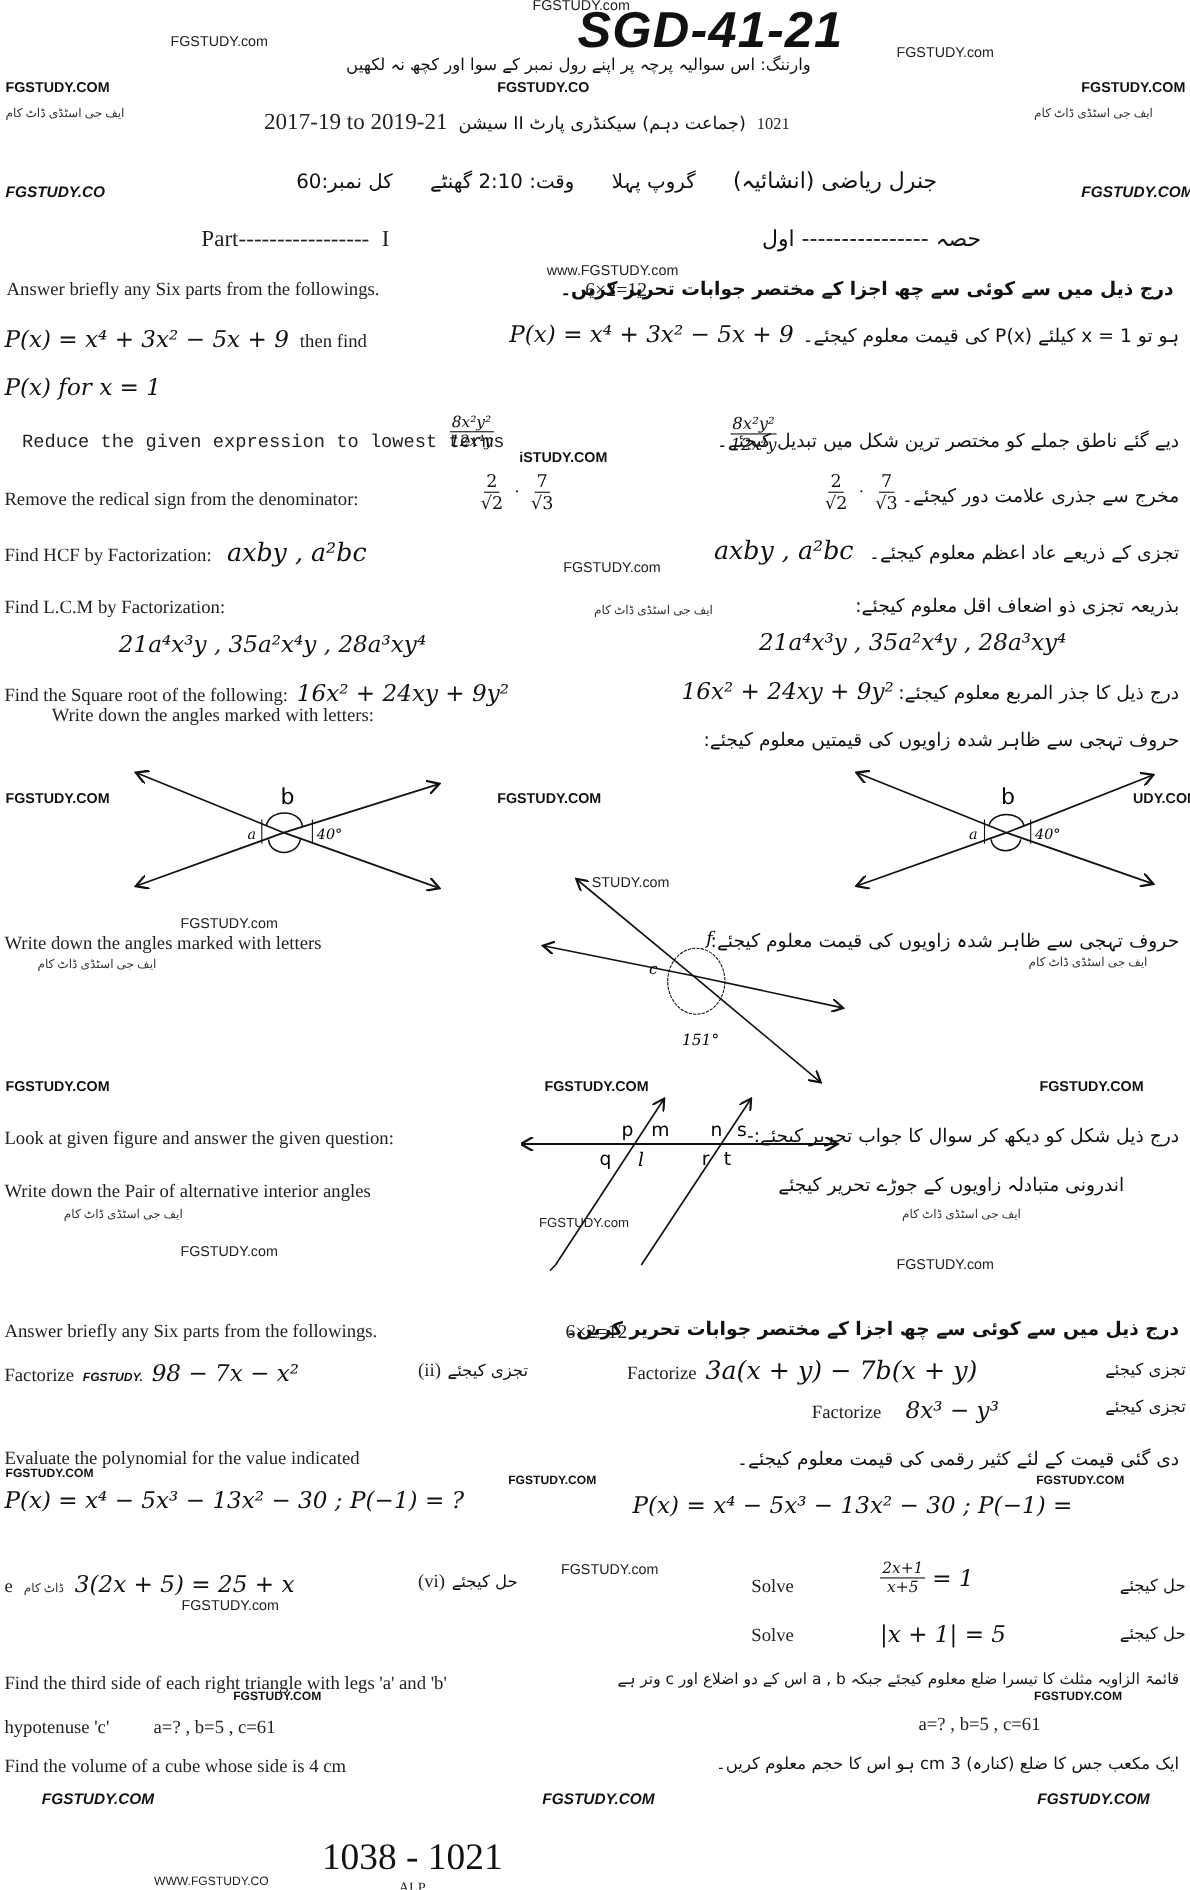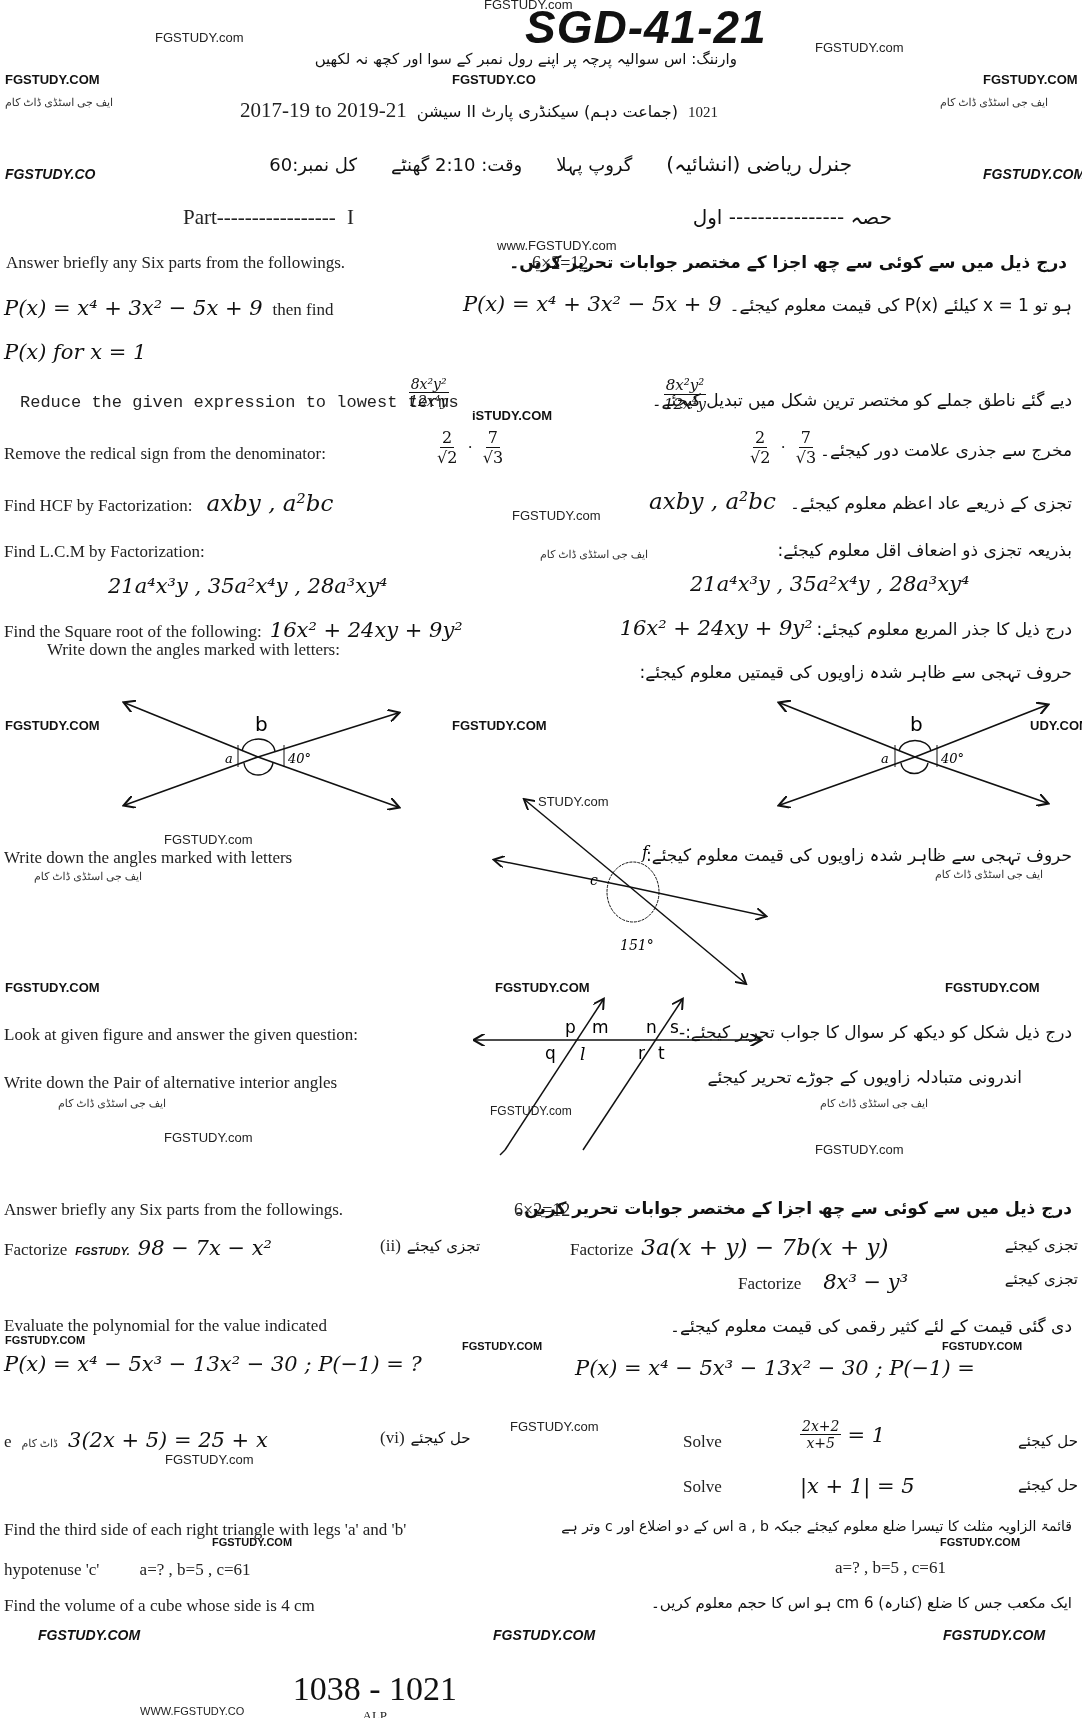--- a/index.html
+++ b/index.html
@@ -267,21 +267,21 @@
 </div>
 <div class="abs wm" style="left:165px;top:1452px;">FGSTUDY.com</div>
 <div class="abs" style="left:380px;top:1428px;display:flex;align-items:baseline;gap:6px;direction:rtl;">
   <span class="ur" style="font-size:15px;">حل کیجئے</span>
   <span class="en">(vi)</span>
 </div>
 <div class="abs wm" style="left:510px;top:1419px;">FGSTUDY.com</div>
 <div class="abs en" style="left:683px;top:1432px;">Solve</div>
 <div class="abs" style="left:800px;top:1418px;display:flex;align-items:center;gap:6px;">
   <span class="frac">
-      <span class="num">2x+2</span>
+      <span class="num">2x+1</span>
       <span class="den">x+5</span>
     </span>
   <span class="math">= 1</span>
 </div>
 <div class="abs ur" style="right:4px;top:1432px;font-size:15px;">حل کیجئے</div>
 
 <div class="abs en" style="left:683px;top:1477px;">Solve</div>
 <div class="abs math" style="left:800px;top:1474px;text-align:center;">|x + 1| = 5</div>
 <div class="abs ur" style="right:4px;top:1476px;font-size:15px;">حل کیجئے</div>
 
@@ -289,21 +289,21 @@
 <div class="abs wmb" style="left:212px;top:1536px;font-size:11px;">FGSTUDY.COM</div>
 <div class="abs ur" style="right:10px;top:1518px;font-size:14px;">قائمۃ الزاویہ مثلث کا تیسرا ضلع معلوم کیجئے جبکہ a , b اس کے دو اضلاع اور c وتر ہے</div>
 <div class="abs wmb" style="left:940px;top:1536px;font-size:11px;">FGSTUDY.COM</div>
 <div class="abs en" style="left:4px;top:1560px;">
   <span>hypotenuse 'c'</span>
   <span style="margin-left:36px;">a=? , b=5 , c=61</span>
 </div>
 <div class="abs en" style="left:835px;top:1558px;">a=? , b=5 , c=61</div>
 
 <div class="abs en" style="left:4px;top:1596px;">Find the volume of a cube whose side is 4 cm</div>
-<div class="abs ur" style="right:10px;top:1594px;font-size:15px;">ایک مکعب جس کا ضلع (کنارہ) 6 cm ہو اس کا حجم معلوم کریں۔</div>
+<div class="abs ur" style="right:10px;top:1594px;font-size:15px;">ایک مکعب جس کا ضلع (کنارہ) 3 cm ہو اس کا حجم معلوم کریں۔</div>
 
 <div class="abs wmbi" style="left:38px;top:1627px;">FGSTUDY.COM</div>
 <div class="abs wmbi" style="left:493px;top:1627px;">FGSTUDY.COM</div>
 <div class="abs wmbi" style="left:943px;top:1627px;">FGSTUDY.COM</div>
 
 <div class="abs" style="left:275px;top:1670px;display:flex;align-items:center;flex-direction:column;">
   <span class="footer-code">1038 - 1021</span>
   <span class="en" style="font-size:13px;margin:0 4px;">ALP</span>
   <span class="footer-code">- 25000 (PTO)</span>
 </div>

